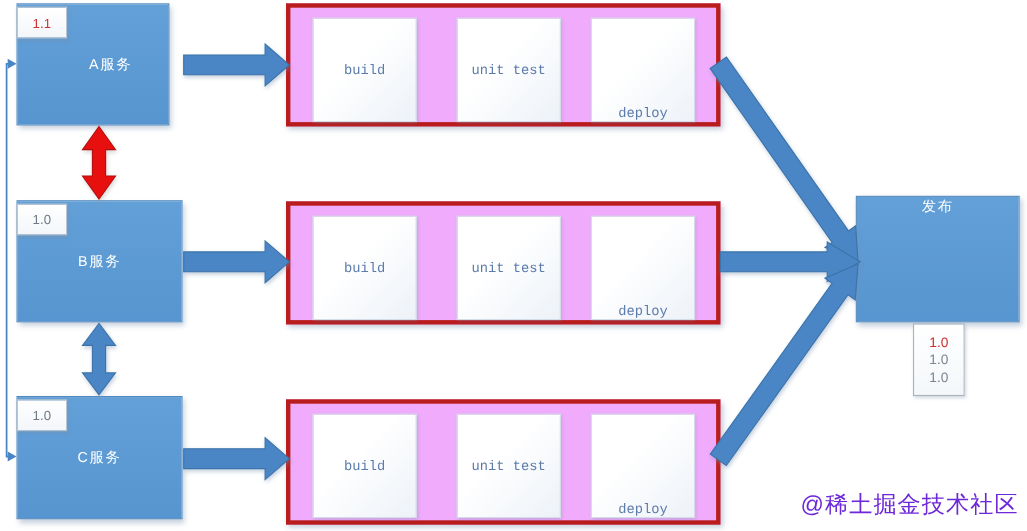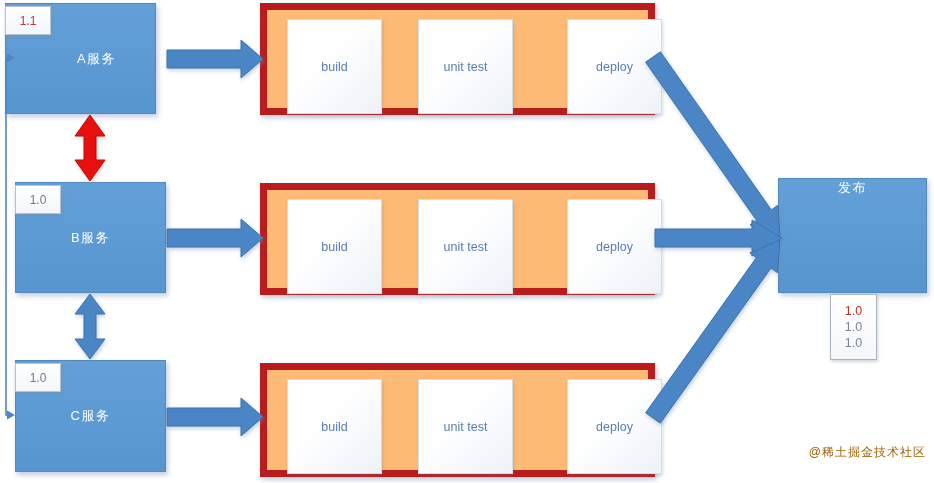--- a/index.html
+++ b/index.html
@@ -18,65 +18,66 @@
     border: 1px solid #5189bf;
     box-shadow: 2px 3px 5px rgba(120,145,175,0.45);
     color: #ffffff;
     display: flex;
     align-items: center;
     justify-content: center;
     font-size: 13px;
     letter-spacing: 1.5px;
     z-index: 2;
   }
-  .svc-a { left: 5px; top: 3px;   width: 151px; height: 111px; padding-left: 32px; }
+  .svc-a { left: 15px; top: 3px;   width: 139px; height: 111px; padding-left: 32px; }
   .svc-b { left: 15px; top: 182px; width: 151px; height: 111px; }
   .svc-c { left: 15px; top: 360px; width: 151px; height: 112px; }
   .badge {
     position: absolute;
     left: -1px; top: 2px;
     width: 46px; height: 29px;
     background: linear-gradient(180deg, #ffffff, #f3f6fa);
     border: 1px solid #b9c4ce;
     box-shadow: 1px 2px 3px rgba(120,140,160,0.40);
     display: flex;
     align-items: center;
     justify-content: center;
     font-size: 12px;
     letter-spacing: 0;
     z-index: 3;
   }
   .badge-red  { color: #cf3131; }
   .badge-gray { color: #6e7b87; }
   .pipeline {
     position: absolute;
-    background: #fdba74;
-    border: 7px solid #b91c1c;
+    background: #f0abfc;
+    border: 4px solid #b91c1c;
     box-shadow: 2px 3px 5px rgba(120,145,175,0.45);
     z-index: 2;
+    font-family: Liberation Mono, monospace;
   }
   .pl-a { left: 260px; top: 3px;   width: 395px; height: 112px; }
   .pl-b { left: 260px; top: 183px; width: 395px; height: 112px; }
   .pl-c { left: 260px; top: 363px; width: 395px; height: 114px; }
   .stage {
     position: absolute;
     top: 9px;
     width: 95px; height: 95px;
     background: linear-gradient(135deg, #ffffff 40%, #edf2f8);
     border: 1px solid #d4dde6;
     box-shadow: 1px 2px 3px rgba(90,120,150,0.25);
     display: flex;
     align-items: center;
     justify-content: center;
     color: #5b7cab;
     font-size: 12.5px;
   }
   .st-0 { left: 20px; }
   .st-1 { left: 151px; align-items: center; }
-  .st-2 { left: 300px; }
+  .st-2 { left: 273px; align-items: flex-end; }
   .release {
     position: absolute;
     left: 778px; top: 178px;
     width: 149px; height: 115px;
     background: linear-gradient(180deg, #63a0d8, #5795d0);
     border: 1px solid #5189bf;
     box-shadow: 2px 3px 5px rgba(120,145,175,0.45);
     color: #ffffff;
     display: flex;
     align-items: flex-start;
@@ -98,22 +99,22 @@
     justify-content: center;
     font-size: 12.5px;
     line-height: 16px;
     z-index: 2;
   }
   .ver-red  { color: #d02c2c; }
   .ver-gray { color: #7b8691; }
   .watermark {
     position: absolute;
     right: 8px; top: 444px;
-    color: #a16207;
-    font-size: 12px;
+    color: #6d28d9;
+    font-size: 21px;
     letter-spacing: 1px;
     z-index: 4;
   }
   svg.connectors {
     position: absolute;
     left: 0; top: 0;
     width: 934px; height: 483px;
     z-index: 5;
     pointer-events: none;
   }

